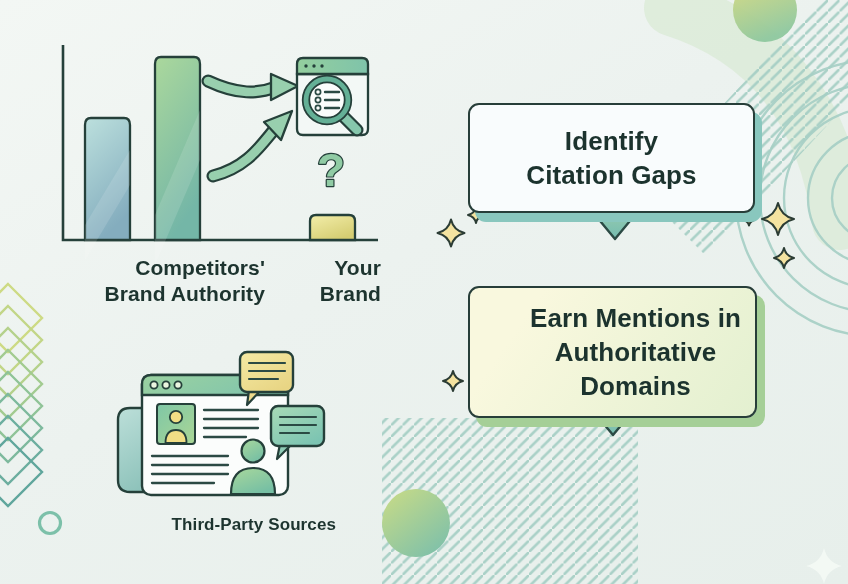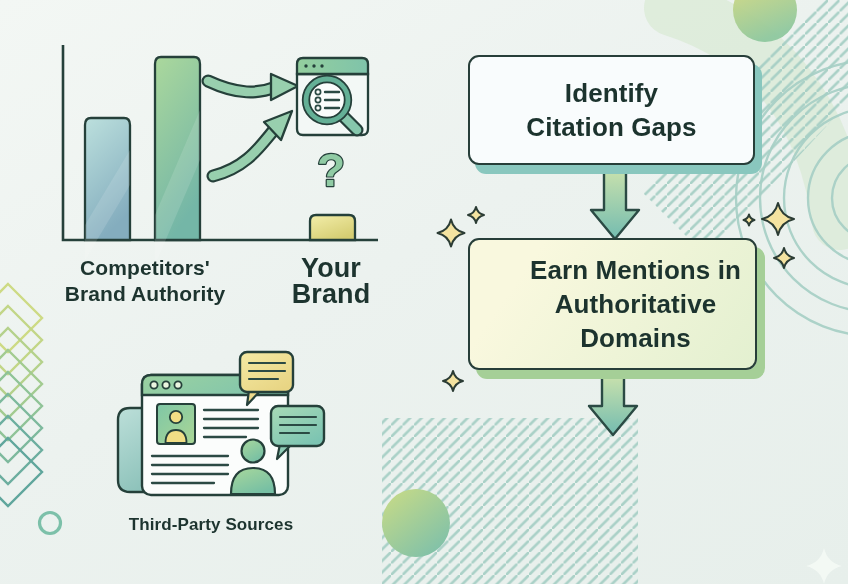--- a/index.html
+++ b/index.html
@@ -3,31 +3,31 @@
 <meta charset="utf-8">
 <style>
   html,body{margin:0;padding:0;background:#dfe7e3;}
   .canvas{
     position:relative;width:848px;height:584px;overflow:hidden;
     background:linear-gradient(150deg,#f3f7f4 0%,#ecf2ef 45%,#e7efeb 100%);
     font-family:"Liberation Sans","DejaVu Sans",sans-serif;
   }
   .art{position:absolute;left:0;top:0;width:848px;height:584px;}
   .label{
-    position:absolute;color:#1d342f;font-weight:700;text-align:center;
+    position:absolute;color:#1d342f;font-weight:700;text-align:right;
     white-space:pre-line;letter-spacing:.1px;
   }
   .lbl-competitors{left:25px;top:255px;width:240px;font-size:21px;line-height:26px;}
-  .lbl-yourbrand{left:281px;top:255px;width:100px;font-size:27px;line-height:26px;}
+  .lbl-yourbrand{left:281px;top:255px;width:100px;font-size:21px;line-height:26px;}
   .lbl-sources{left:86px;top:511px;width:250px;font-size:17px;line-height:28px;}
   .flow-box{
     position:absolute;display:flex;align-items:center;justify-content:center;
     border:2.5px solid #273e39;border-radius:11px;box-sizing:border-box;
     color:#1c332e;font-weight:700;font-size:26px;line-height:34px;text-align:center;
-    white-space:pre-line;letter-spacing:.1px;
+    white-space:pre-line;letter-spacing:.1px;margin-top:48px;
   }
   .box1{left:468px;top:55px;width:287px;height:110px;background:#f9fcfd;box-shadow:7px 9px 0 #89c7be;}
   .box2{left:468px;top:238px;width:289px;height:132px;background:linear-gradient(125deg,#f9f8de 20%,#e3f0d0 100%);box-shadow:8px 9px 0 #a5cf97;padding-left:46px;}
   .box3{left:471px;top:437px;width:281px;height:103px;background:#f9fcfd;box-shadow:8px 9px 0 #79bcb3;}
   .qmark{font-family:"Liberation Sans","DejaVu Sans",sans-serif;font-weight:700;}
 </style>
 </head>
 <body>
 
 <div class="canvas">

